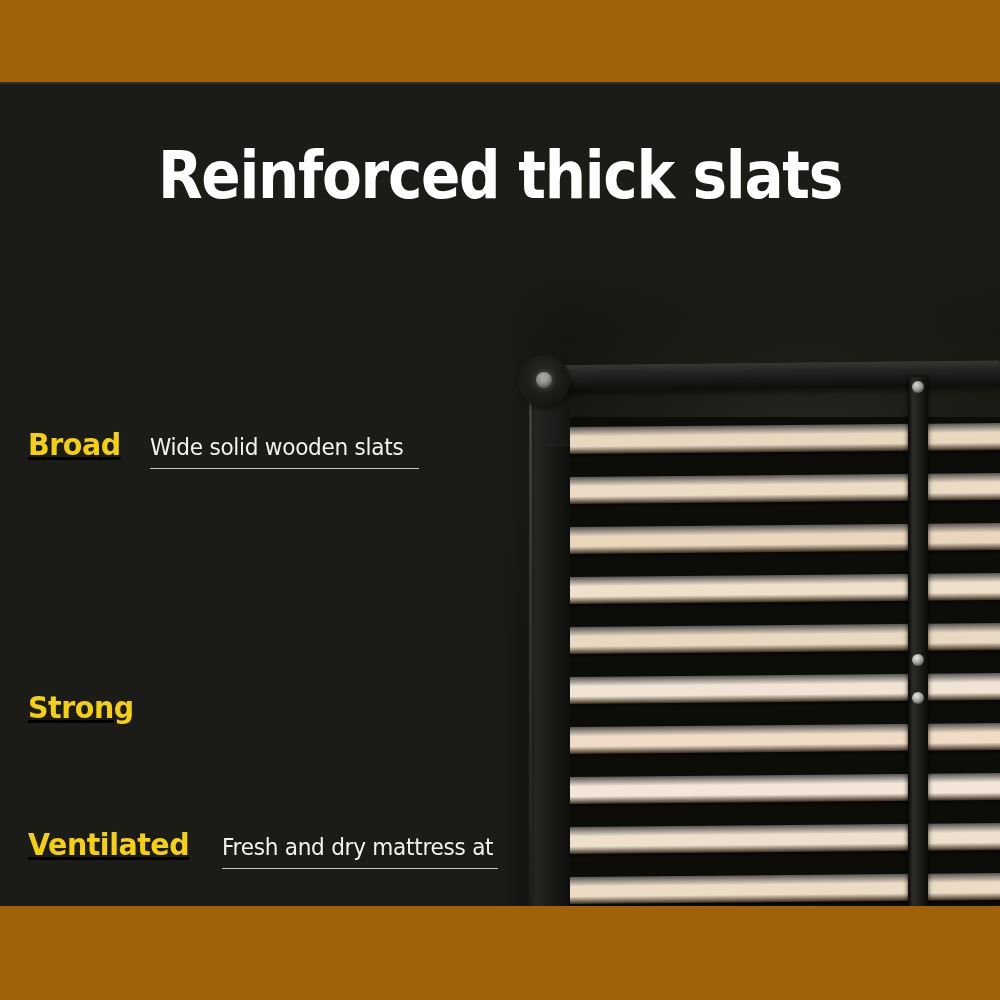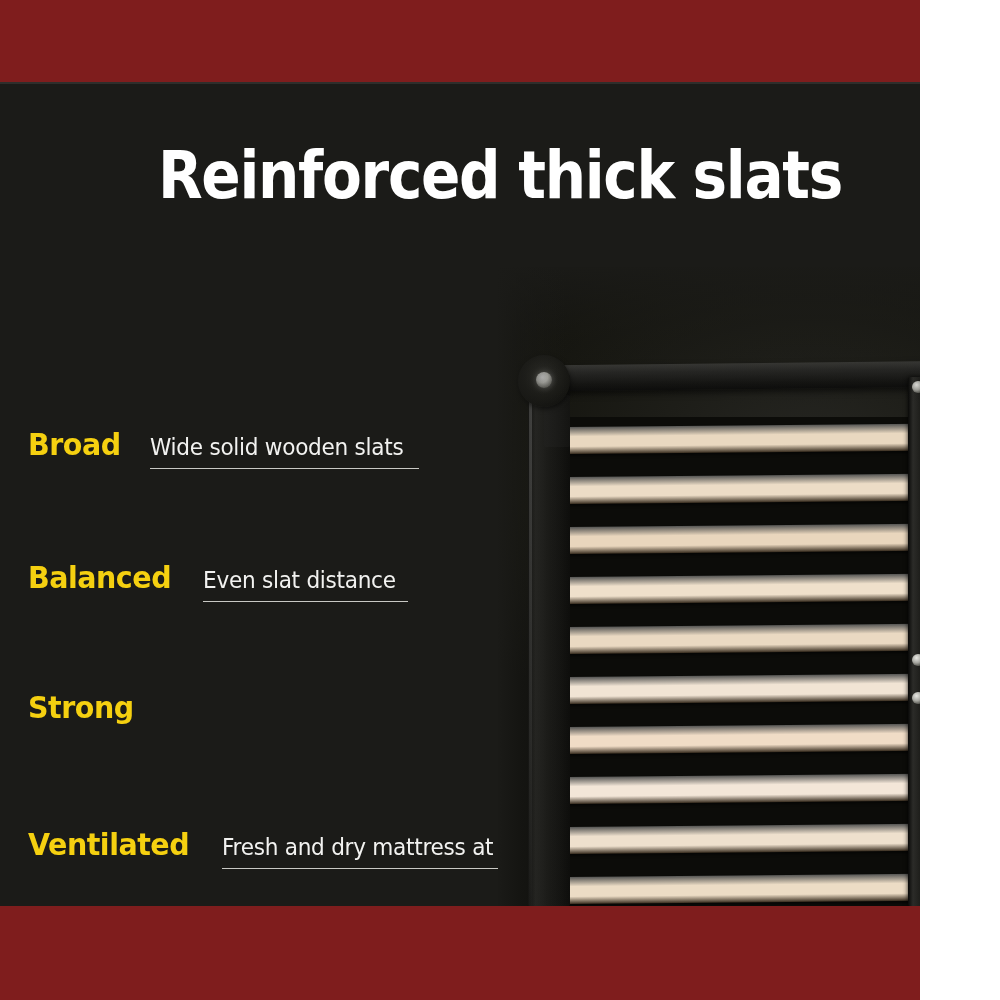--- a/index.html
+++ b/index.html
@@ -2,23 +2,23 @@
 <html><head>
 <meta charset="utf-8">
 <style>
   html, body {
     margin: 0;
     padding: 0;
     background: #ffffff;
   }
   #stage {
     position: relative;
-    width: 920px;
+    width: 1000px;
     height: 1000px;
-    background: #7f1d1d;
+    background: #a16207;
     overflow: hidden;
     font-family: "Liberation Sans", sans-serif;
   }
 
   
   #panel {
     position: absolute;
     left: 0;
     top: 82px;
     width: 1000px;
@@ -50,20 +50,21 @@
     white-space: nowrap;
   }
 
   
   .feature {
     position: absolute;
     left: 28px;
     display: flex;
     align-items: baseline;
     white-space: nowrap;
+    text-decoration: underline;
   }
   .feature-term {
     color: #f5d010;
     font-family: "DejaVu Sans", sans-serif;
     font-weight: bold;
     font-size: 30px;
     letter-spacing: -0.5px;
     transform: scaleX(0.95);
     transform-origin: 0 50%;
   }
@@ -234,26 +235,20 @@
 
     <div id="headline">Reinforced thick slats</div>
 
     <div class="feature" id="feature-0">
       <span class="feature-term">Broad</span>
       <span class="feature-desc-wrap">
         <span class="feature-desc">Wide solid wooden slats</span>
       </span>
     </div>
 
-    <div class="feature" id="feature-1">
-      <span class="feature-term">Balanced</span>
-      <span class="feature-desc-wrap">
-        <span class="feature-desc">Even slat distance</span>
-      </span>
-    </div>
 
     <div class="feature" id="feature-2">
       <span class="feature-term">Strong</span>
     </div>
 
     <div class="feature" id="feature-3">
       <span class="feature-term">Ventilated</span>
       <span class="feature-desc-wrap">
         <span class="feature-desc">Fresh and dry mattress at all times</span>
       </span>

